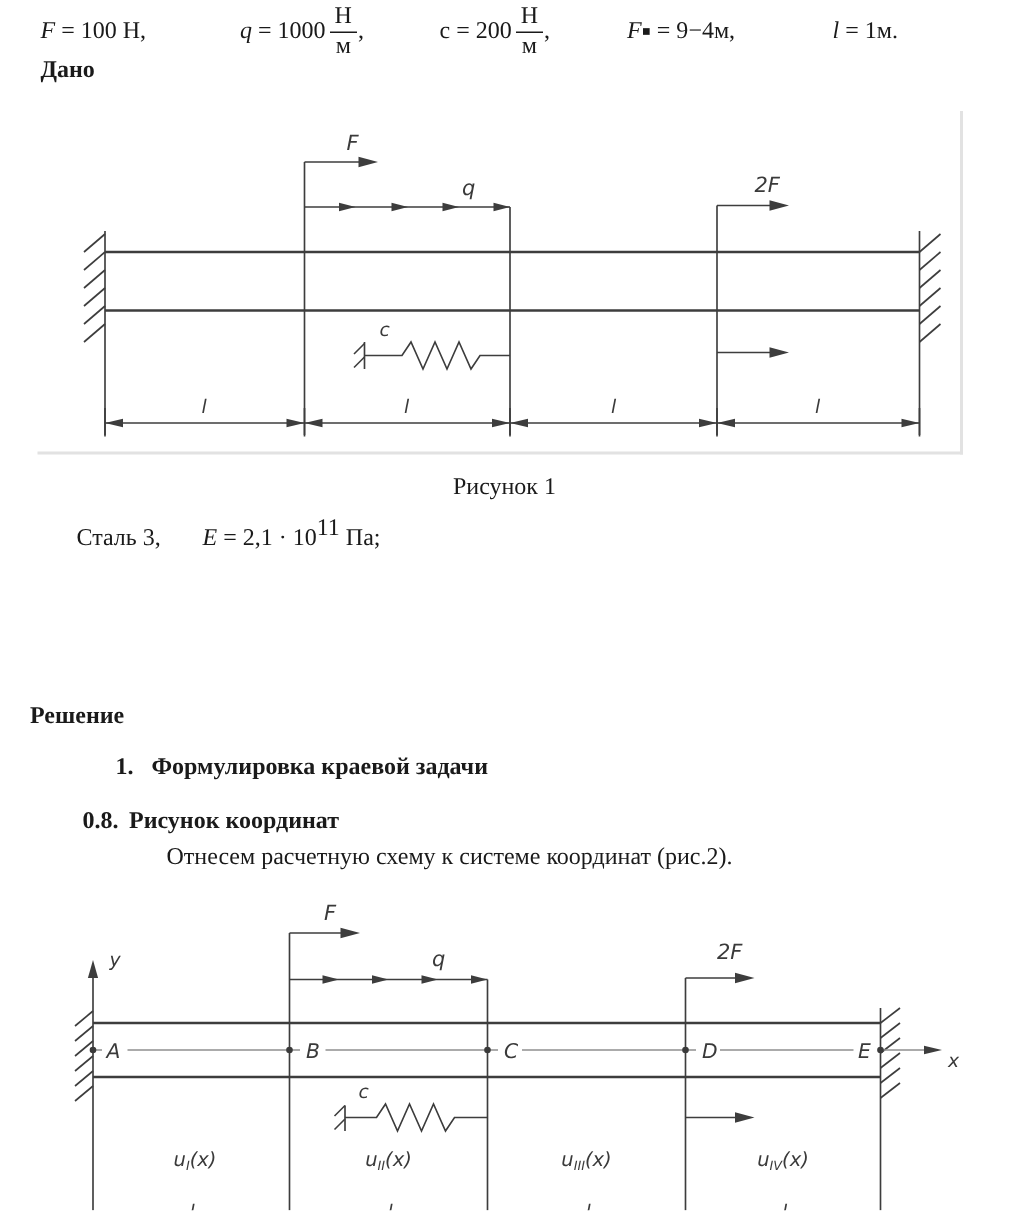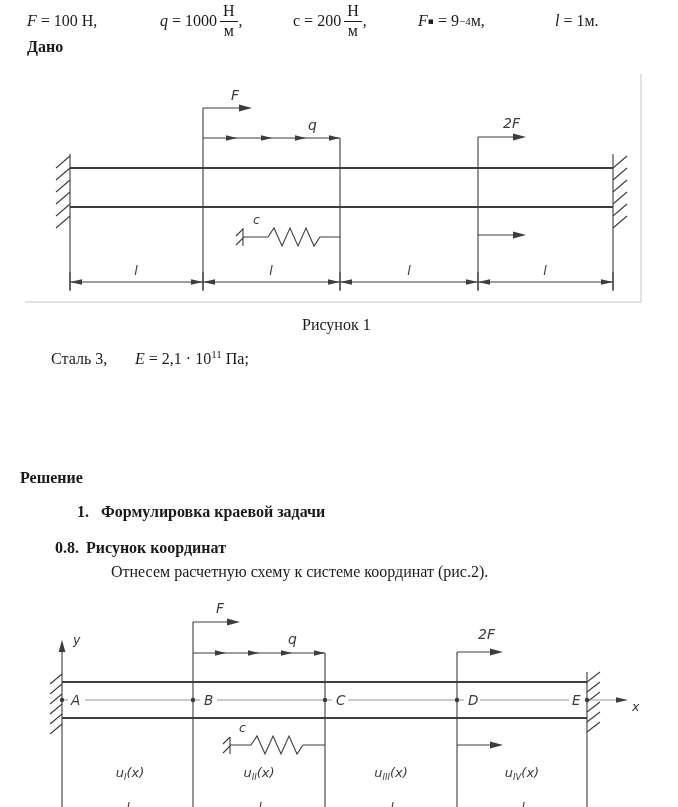--- a/index.html
+++ b/index.html
@@ -4,21 +4,21 @@
 <style>
   html,body { margin:0; padding:0; }
   body {
     width:678px; height:807px; background:#ffffff; position:relative;
     font-family:"Liberation Serif", serif; color:#1a1a1a; overflow:hidden;
   }
   .abs { position:absolute; }
   .b { font-weight:bold; }
   .it { font-style:italic; }
   .t16 { font-size:16px; line-height:1.15; }
-  .sup { font-size:11px; vertical-align:super; line-height:0; }
+  .sup { font-size:16px; vertical-align:super; line-height:0; }
   .sqsub { font-family:"DejaVu Sans", sans-serif; font-size:9px; vertical-align:sub; line-height:0; }
   .fchunk { position:absolute; top:382; height:42px; display:flex; align-items:center; font-size:16px; white-space:pre; }
   .frac { display:inline-block; text-align:center; line-height:1.05; margin:0 1px 0 3px; }
   .frac .num { display:block; border-bottom:1.3px solid #1a1a1a; padding:0 3px 1px; }
   .frac .den { display:block; padding-top:1px; }
   .fig1box {
     position:absolute; left:25px; top:74px; width:617px; height:229px;
     box-sizing:border-box; border-right:2px solid #e2e2e2; border-bottom:2px solid #e2e2e2;
   }
   svg { display:block; }

